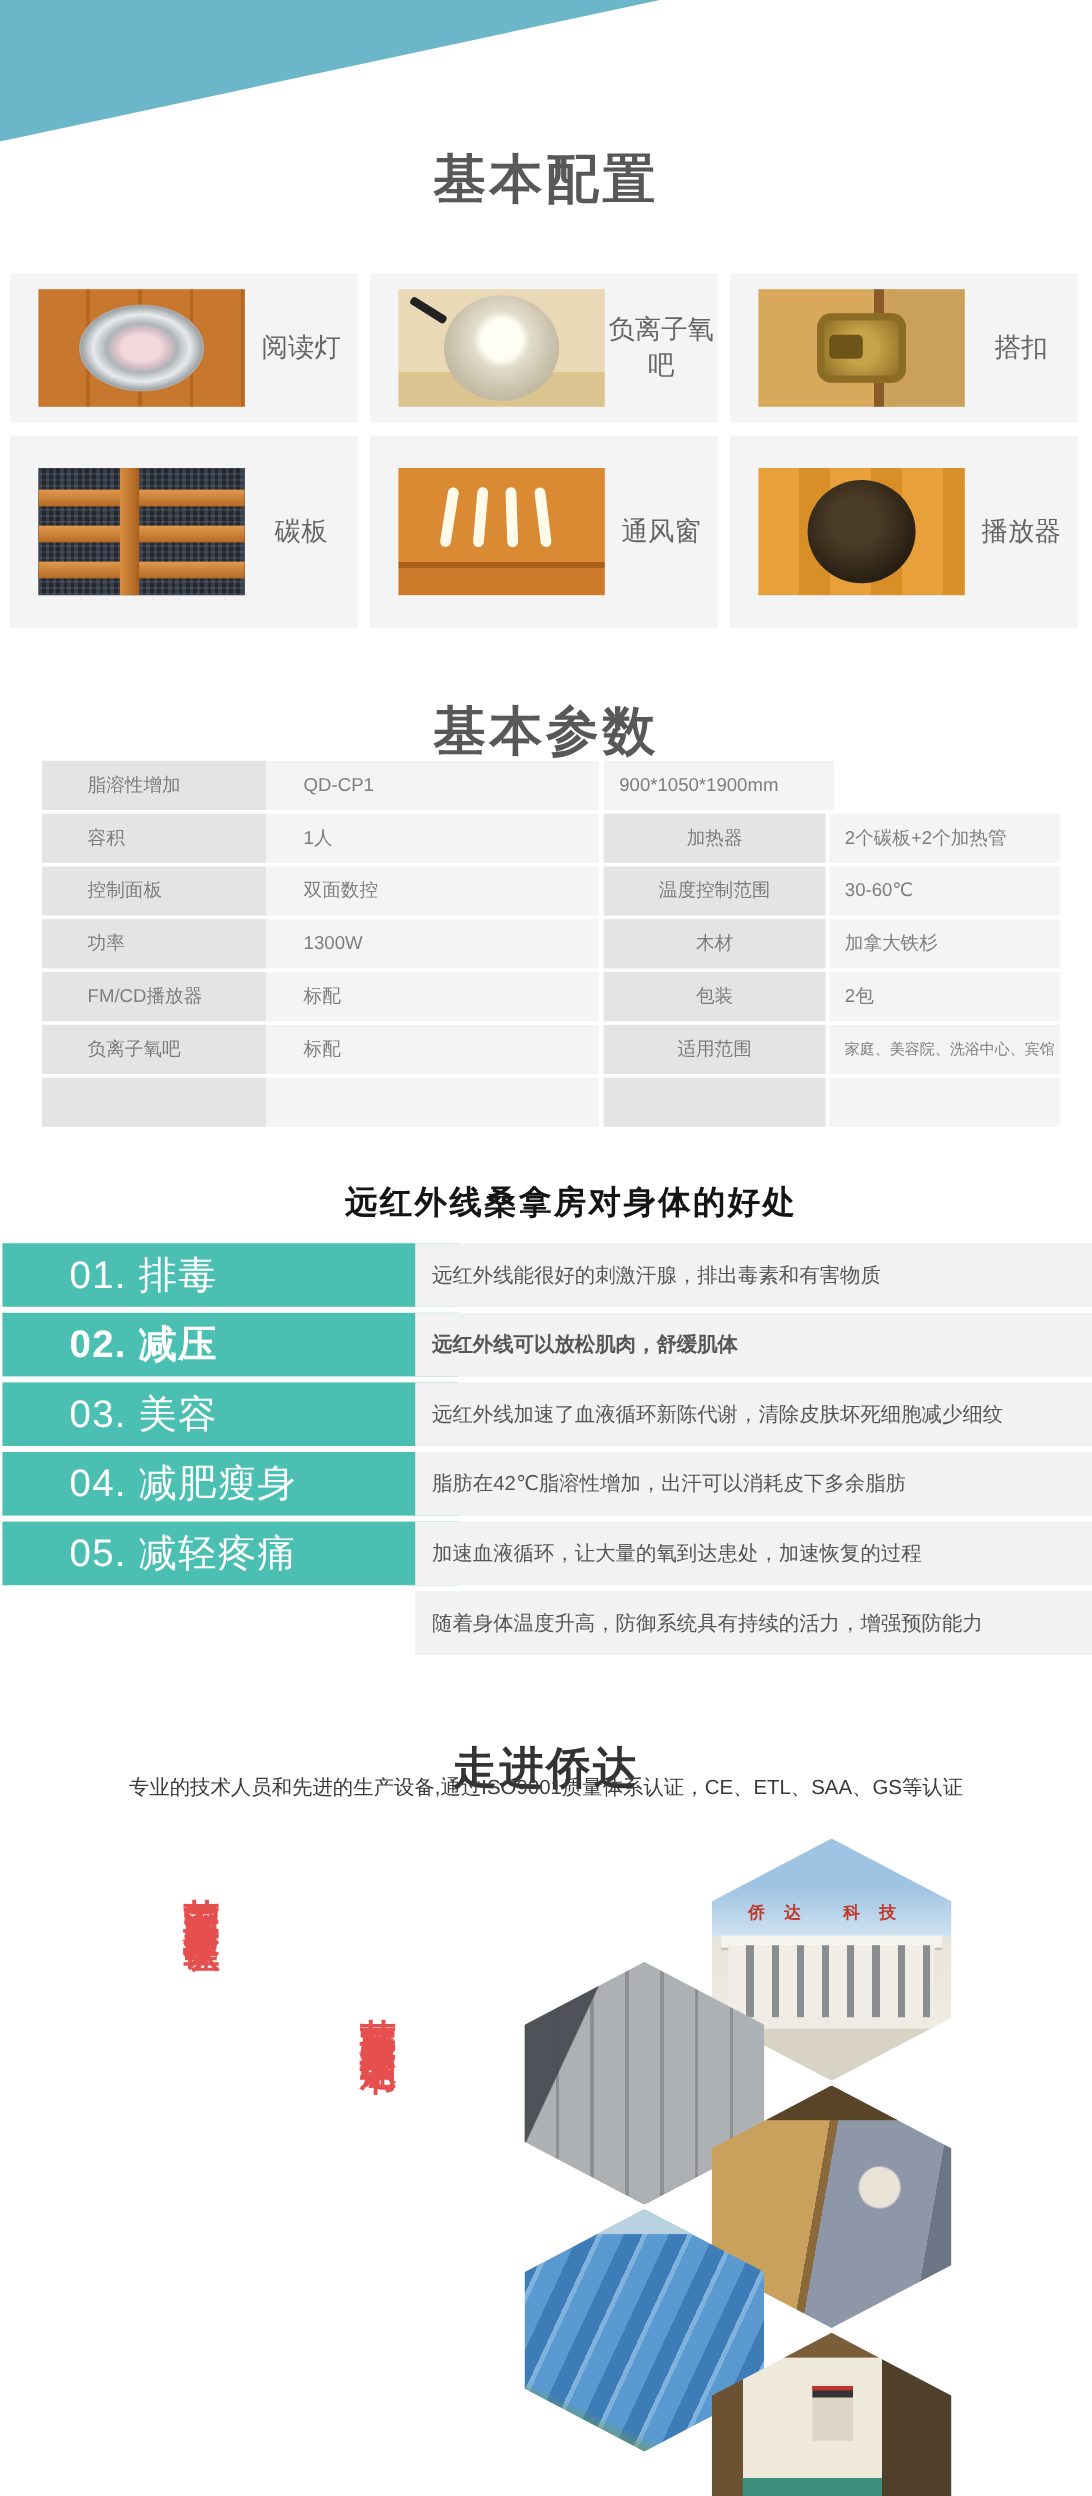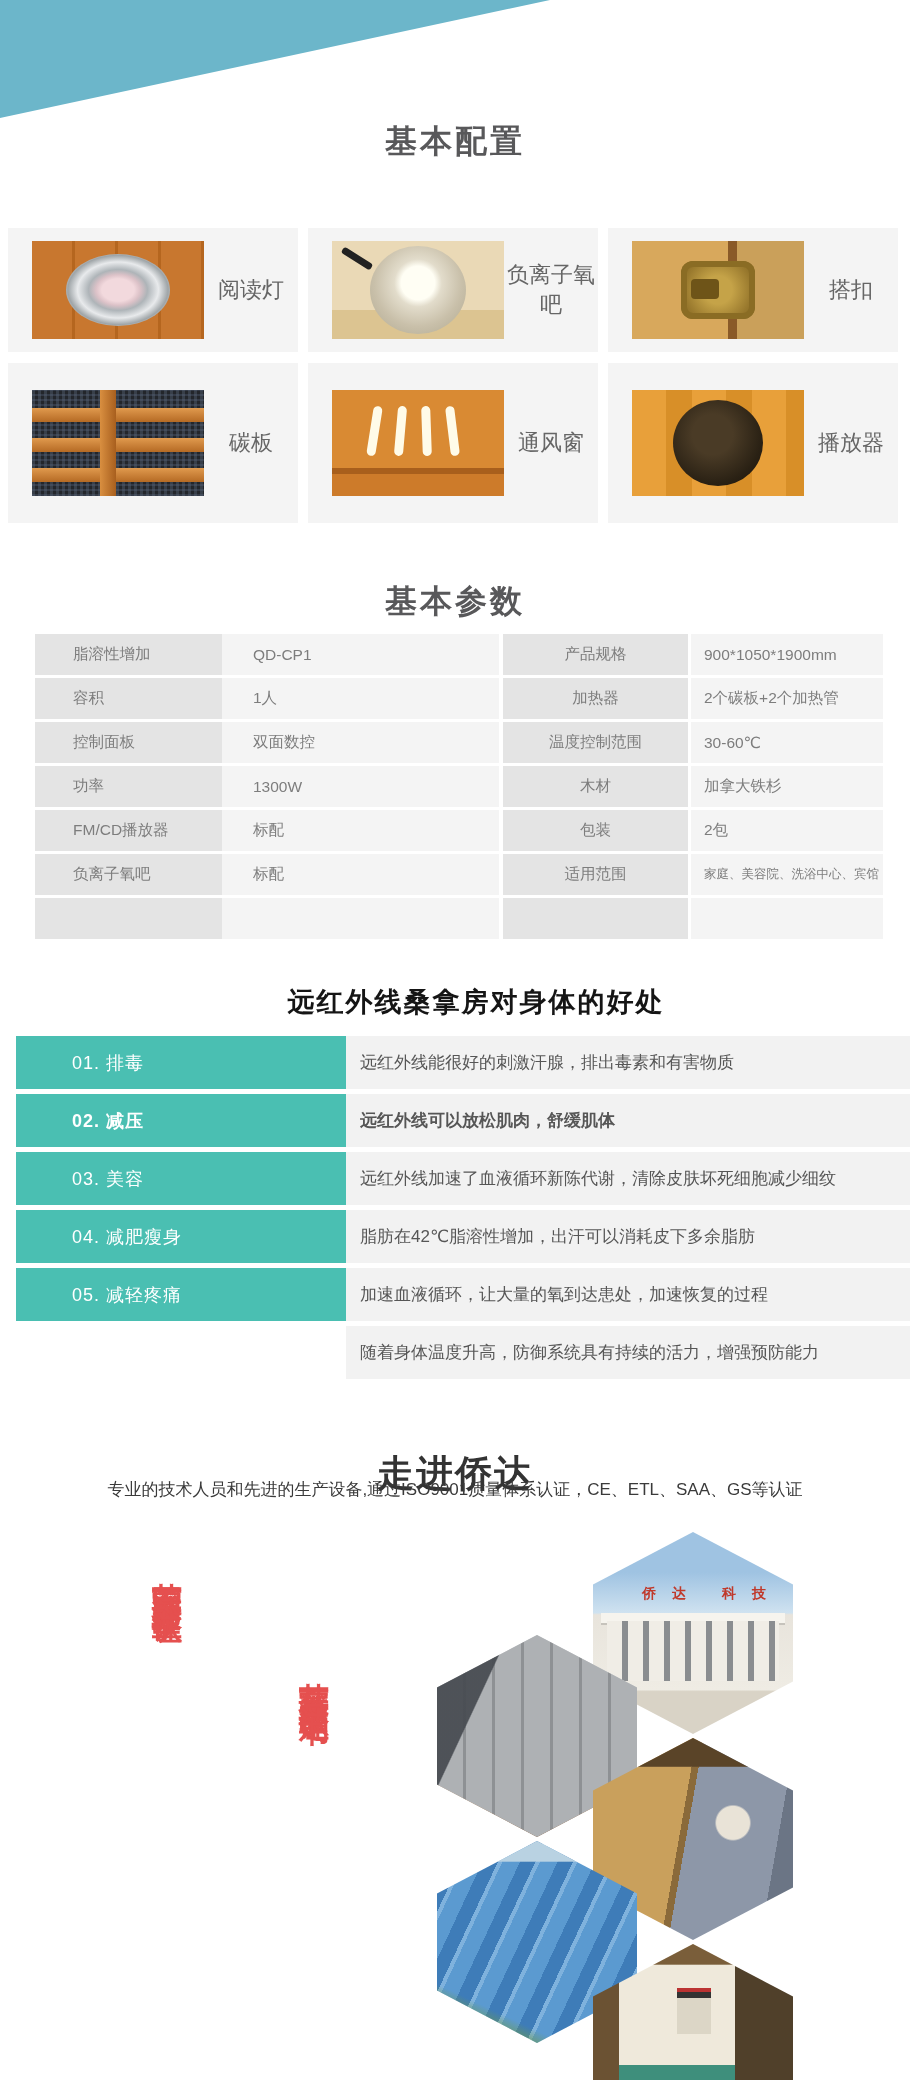--- a/index.html
+++ b/index.html
@@ -3,21 +3,21 @@
 <meta charset="utf-8">
 <style>
   html,body{margin:0;padding:0;background:#fff;}
   .page{position:relative;width:910px;height:2080px;overflow:hidden;background:#fff;
         font-family:"Liberation Sans","DejaVu Sans",sans-serif;}
   
   .tri{position:absolute;left:0;top:0;width:550px;height:118px;background:#6cb6ca;
        clip-path:polygon(0 0,100% 0,0 100%);}
   
   .sec-title{position:absolute;left:0;width:910px;text-align:center;font-weight:bold;
-             color:#58585a;font-size:32px;letter-spacing:3px;margin-top:24px;}
+             color:#58585a;font-size:44px;letter-spacing:3px;margin-top:24px;}
   
   .fcell{position:absolute;width:290px;background:#f4f4f4;display:flex;align-items:center;
          box-sizing:border-box;padding-left:24px;}
   .fphoto{position:relative;flex:0 0 172px;width:172px;overflow:hidden;}
   .flabel{flex:1;text-align:center;font-size:22px;color:#666;}
   .r1 .fphoto{height:98px;}
   .r2 .fphoto{height:106px;}
   .ph-reading{background:repeating-linear-gradient(90deg,#c8772f 0 40px,#b5661f 40px 43px);}
   .lamp{position:absolute;left:50%;top:50%;width:104px;height:72px;transform:translate(-50%,-50%);
         border-radius:50%;background:radial-gradient(ellipse at 50% 50%,
@@ -51,44 +51,44 @@
   .pc{box-sizing:border-box;display:flex;align-items:center;font-size:15.5px;color:#7d7d7d;}
   .pl1{width:187px;background:#e4e4e4;padding-left:38px;}
   .pv1{width:277px;background:#f4f4f4;padding-left:31px;margin-right:4px;}
   .pl2{width:185px;background:#e4e4e4;justify-content:center;margin-right:3px;}
   .pv2{width:192px;background:#f4f4f4;padding-left:13px;}
   .small{font-size:12.5px;}
   
   .btitle{position:absolute;left:0;width:910px;top:962px;text-align:center;font-size:27px;
           font-weight:bold;color:#151515;letter-spacing:2px;padding-left:21px;}
   .brow{position:absolute;left:0;width:910px;height:53px;}
-  .bnum{position:absolute;left:16px;top:0;width:380px;height:53px;background:#4abfb2;color:#fff;
-        font-size:18px;display:flex;align-items:center;padding-left:56px;box-sizing:border-box;
+  .bnum{position:absolute;left:2px;top:0;width:380px;height:53px;background:#4abfb2;color:#fff;
+        font-size:32px;display:flex;align-items:center;padding-left:56px;box-sizing:border-box;
         letter-spacing:1px;}
   .bdesc{position:absolute;left:346px;top:0;right:0;height:53px;background:#f2f2f2;color:#565656;
         font-size:17px;display:flex;align-items:center;padding-left:14px;}
   
   .atitle{position:absolute;left:0;width:910px;top:1418px;text-align:center;font-size:37px;
           font-weight:bold;color:#333;letter-spacing:2px;}
   .asub{position:absolute;left:0;width:910px;top:1478px;text-align:center;font-size:17px;color:#3a3a3a;}
   .badge{position:absolute;writing-mode:vertical-rl;text-orientation:upright;font-weight:bold;
          font-size:30px;color:#e5504f;letter-spacing:3px;
          text-shadow:1px 1px 0 #fff,-1px -1px 0 #fff;}
   .badge1{left:146px;top:1558px;height:400px;}
   .badge2{left:293px;top:1658px;height:400px;}
   
   .hex{position:absolute;width:200px;height:202px;
        clip-path:polygon(50% 0%,100% 26%,100% 74%,50% 100%,0% 74%,0% 26%);}
   .hx-building{background:linear-gradient(180deg,#9fc3e2 0 20%,#cfe2f0 40%,#e8e4dc 41%,#efece4 78%,#d9d3c6 79%);}
   .bwin{position:absolute;left:7%;right:7%;top:44%;height:30%;
         background:repeating-linear-gradient(90deg,#f0ede6 0 15px,#8a8d90 15px 21px);}
   .broof{position:absolute;left:4%;right:4%;top:40%;height:5%;background:#f6f4ee;
         box-shadow:0 2px 0 rgba(0,0,0,.15);}
-  .bsign{position:absolute;left:0;right:11px;top:26%;text-align:right;color:#c0392b;
-        font-size:14px;font-weight:bold;letter-spacing:16px;}
+  .bsign{position:absolute;left:0;right:0;top:26%;text-align:center;color:#c0392b;
+        font-size:14px;font-weight:bold;letter-spacing:16px;font-family:Liberation Serif, serif;}
   .hx-office{background:
         linear-gradient(115deg,rgba(70,74,80,.92) 0 24%,rgba(0,0,0,0) 24.5%),
         repeating-linear-gradient(90deg,#aeb1b4 0 26px,#8e9194 26px 29px),
         linear-gradient(180deg,#cdd0d2 0 55%,#b98a5f 84%,#7e4a22 100%);}
   .hx-worker{background:
         radial-gradient(circle at 70% 42%,#e9e3d7 0 9%,rgba(0,0,0,0) 10%),
         linear-gradient(180deg,#5a4428 0 14%,rgba(0,0,0,0) 14.5%),
         linear-gradient(100deg,#c9a05c 0 44%,#8a6a3a 44% 47%,#8d97a8 47% 86%,#6b7585 86%);}
   .hx-factory{background:
         linear-gradient(25deg,#6f9c4a 0 12%,rgba(0,0,0,0) 20%),
@@ -154,21 +154,20 @@
       </div>
     <span class="flabel">播放器</span>
   </div>
 
   <h2 class="sec-title" style="top:556px;">基本参数</h2>
 
   <div class="ptable">
     <div class="prow" style="top:0;">
       <div class="pc pl1">脂溶性增加</div>
       <div class="pc pv1">QD-CP1</div>
-      <div class="pc pl2">产品规格</div>
       <div class="pc pv2">900*1050*1900mm</div>
     </div>
     <div class="prow" style="top:44px;">
       <div class="pc pl1">容积</div>
       <div class="pc pv1">1人</div>
       <div class="pc pl2">加热器</div>
       <div class="pc pv2">2个碳板+2个加热管</div>
     </div>
     <div class="prow" style="top:88px;justify-content:center;">
       <div class="pc pl1">控制面板</div>

